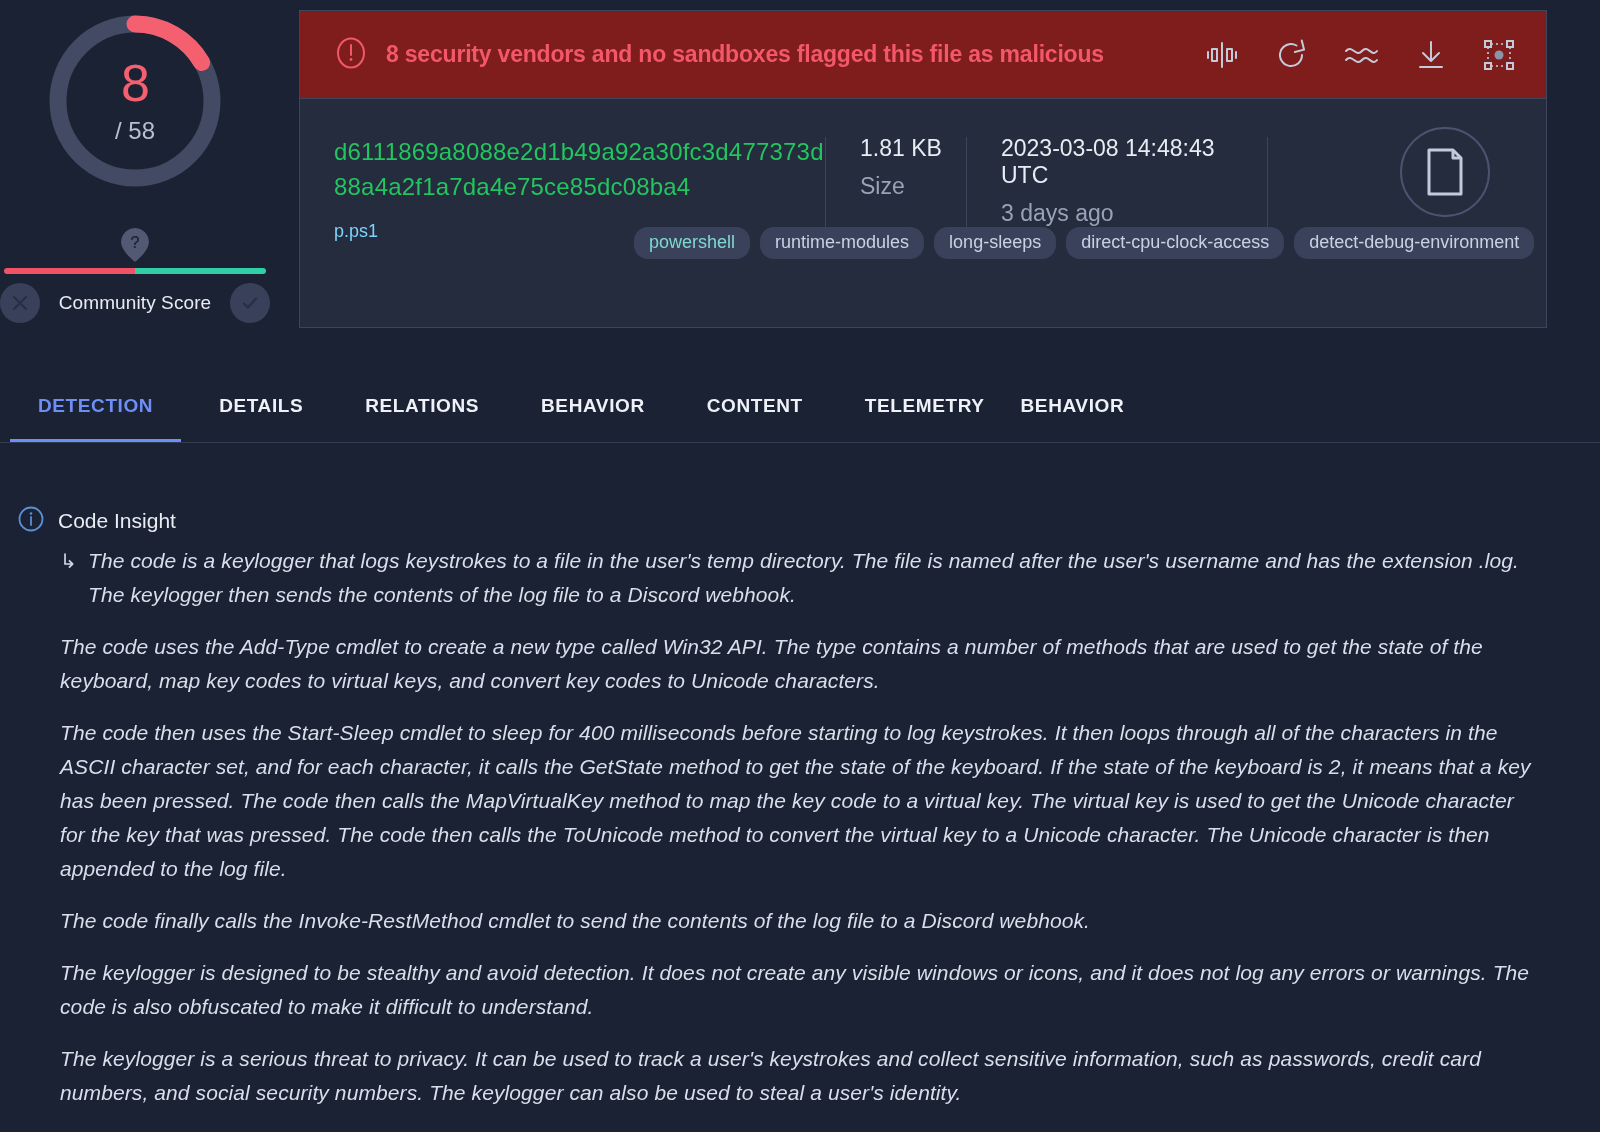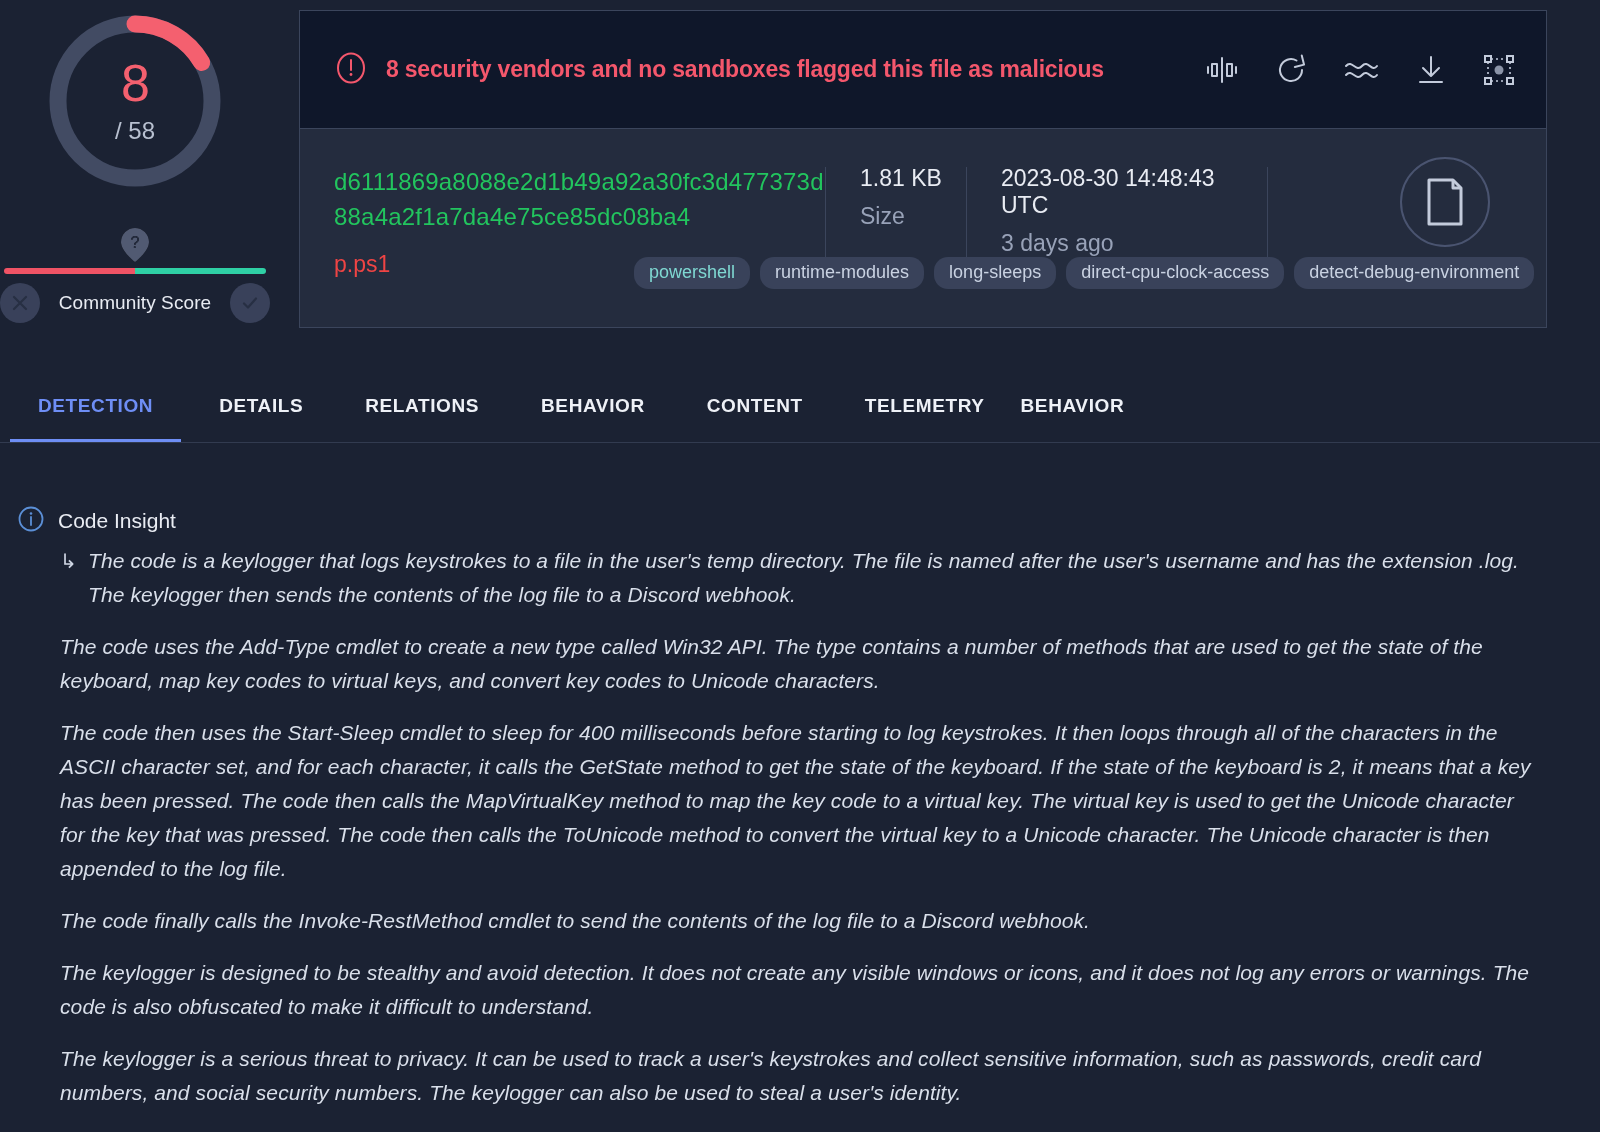--- a/index.html
+++ b/index.html
@@ -59,39 +59,39 @@
     position: absolute; left: 299px; top: 10px; width: 1248px; height: 318px;
     border: 1px solid #3a4considered; 
   }
   .file-card {
     border: 1px solid #3c4considered;
   }
   .file-card { border: 1px solid #3b4considered; }
   .file-card { border: 1px solid #3b455c; background: #242c3e; }
 
   .alert-band {
-    position: relative; height: 118px; background: #0f172a;
+    position: relative; height: 88px; background: #7f1d1d;
     display: flex; align-items: center; padding: 0 30px 0 34px;
     border-bottom: 1px solid #3b455c;
   }
   .alert-icon { flex: 0 0 auto; margin-right: 18px; }
   .alert-text {
     font-size: 23px; font-weight: bold; color: #f4576c; letter-spacing: -0.2px;
     flex: 1 1 auto;
   }
   .tool-icons { display: flex; align-items: center; gap: 34px; margin-left: 20px; }
   .tool-icons > span { display: flex; cursor: pointer; }
 
   .card-body { display: flex; height: 213px; padding: 36px 0 0 0; position: relative; }
   .meta-left { padding-left: 34px; width: 525px; }
   .hash {
     font-size: 24px; color: #22c55e; line-height: 1.45; letter-spacing: 0.2px;
     word-break: break-all; max-width: 490px;
   }
-  .fname { font-size: 23px; color: #ef4444; margin-top: 16px; }
+  .fname { font-size: 18px; color: #7dd3fc; margin-top: 16px; }
   .tags {
     position: absolute; left: 334px; top: 128px; display: flex; gap: 10px; flex-wrap: nowrap;
   }
   .tag {
     background: #3c4considered;
   }
   .tag {
     background: #3a real;
   }
   .tag {
@@ -251,21 +251,21 @@
       </div>
 
       <div class="vsep"></div>
       <div class="meta-col meta-size">
         <div class="meta-val">1.81 KB</div>
         <div class="meta-sub">Size</div>
       </div>
 
       <div class="vsep"></div>
       <div class="meta-col meta-date">
-        <div class="meta-val">2023-08-30 14:48:43 UTC</div>
+        <div class="meta-val">2023-03-08 14:48:43 UTC</div>
         <div class="meta-sub">3 days ago</div>
       </div>
 
       <div class="vsep"></div>
 
       <div class="filetype">
         <svg width="46" height="52" viewBox="0 0 46 52">
           <path d="M7 4 L31 4 L39 12 L39 48 L7 48 Z" fill="none" stroke="#c3cbdb" stroke-width="3" stroke-linejoin="round"></path>
           <path d="M31 4 L31 12 L39 12" fill="none" stroke="#c3cbdb" stroke-width="3" stroke-linejoin="round"></path>
         </svg>

